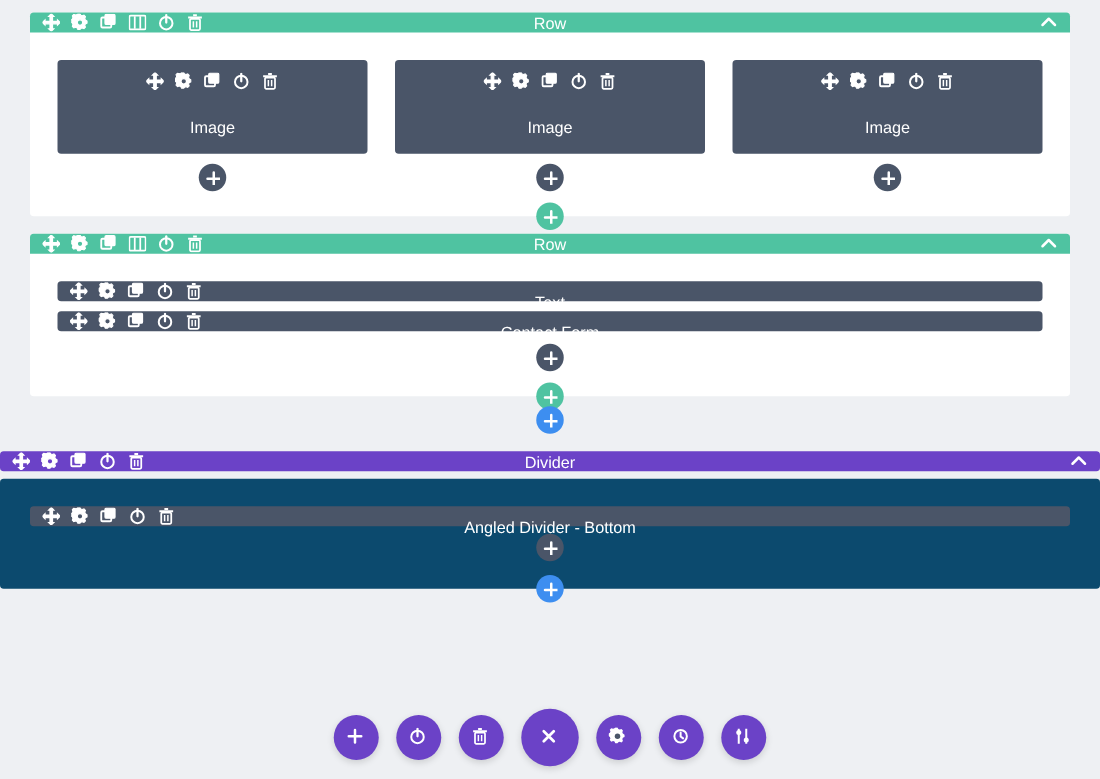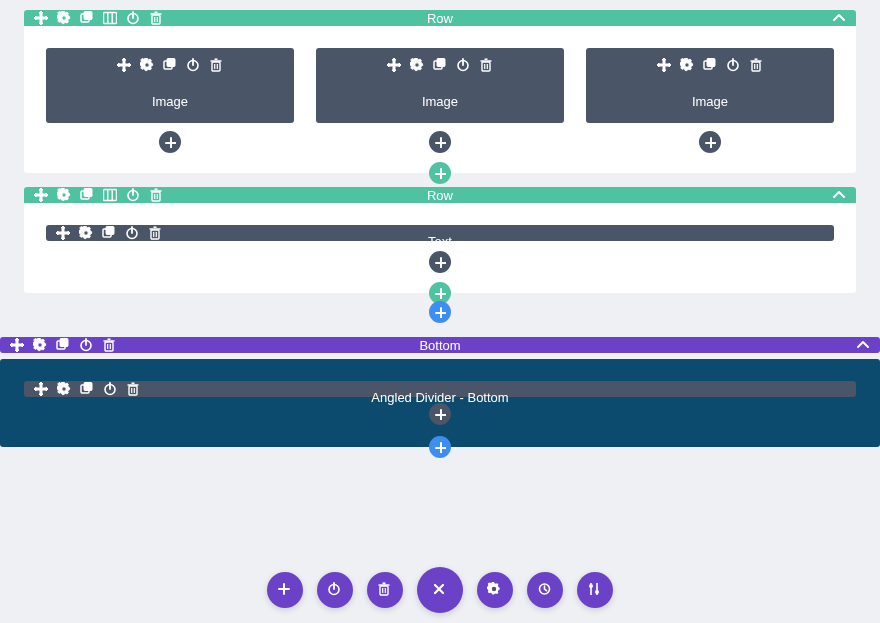--- a/index.html
+++ b/index.html
@@ -382,20 +382,50 @@
               </svg>
             </span>
           <span class="ico">
               <svg>
                 <use href="#i-trash"></use>
               </svg>
             </span>
         </div>
         <div class="label">Text</div>
       </div>
+      <div class="bar module" style="--bar-bg:var(--module)">
+        <div class="controls" style="position:absolute;left:10px">
+          <span class="ico">
+              <svg>
+                <use href="#i-move"></use>
+              </svg>
+            </span>
+          <span class="ico">
+              <svg>
+                <use href="#i-gear"></use>
+              </svg>
+            </span>
+          <span class="ico">
+              <svg>
+                <use href="#i-dup"></use>
+              </svg>
+            </span>
+          <span class="ico">
+              <svg>
+                <use href="#i-power"></use>
+              </svg>
+            </span>
+          <span class="ico">
+              <svg>
+                <use href="#i-trash"></use>
+              </svg>
+            </span>
+        </div>
+        <div class="label">Contact Form</div>
+      </div>
       <div class="add-wrap under-col" style="height:24px">
           <div class="add-btn add-dark small" style="top:2px">
             <svg width="12" height="12">
               <use href="#i-plus"></use>
             </svg>
           </div>
         </div>
     </div>
     <div class="add-wrap">
         <div class="add-btn add-teal overlap">
@@ -436,21 +466,21 @@
             <svg>
               <use href="#i-power"></use>
             </svg>
           </span>
         <span class="ico">
             <svg>
               <use href="#i-trash"></use>
             </svg>
           </span>
       </div>
-      <div class="title">Bottom</div>
+      <div class="title">Divider</div>
       <span class="ico collapse">
           <svg>
             <use href="#i-chev"></use>
           </svg>
         </span>
     </div>
     <div style="background:#0c4a6e;margin-top:6px;border-radius:3px;padding:22px 24px 0 24px">
       <div class="bar module" style="--bar-bg:var(--module)">
         <div class="controls" style="position:absolute;left:10px">
           <span class="ico">

